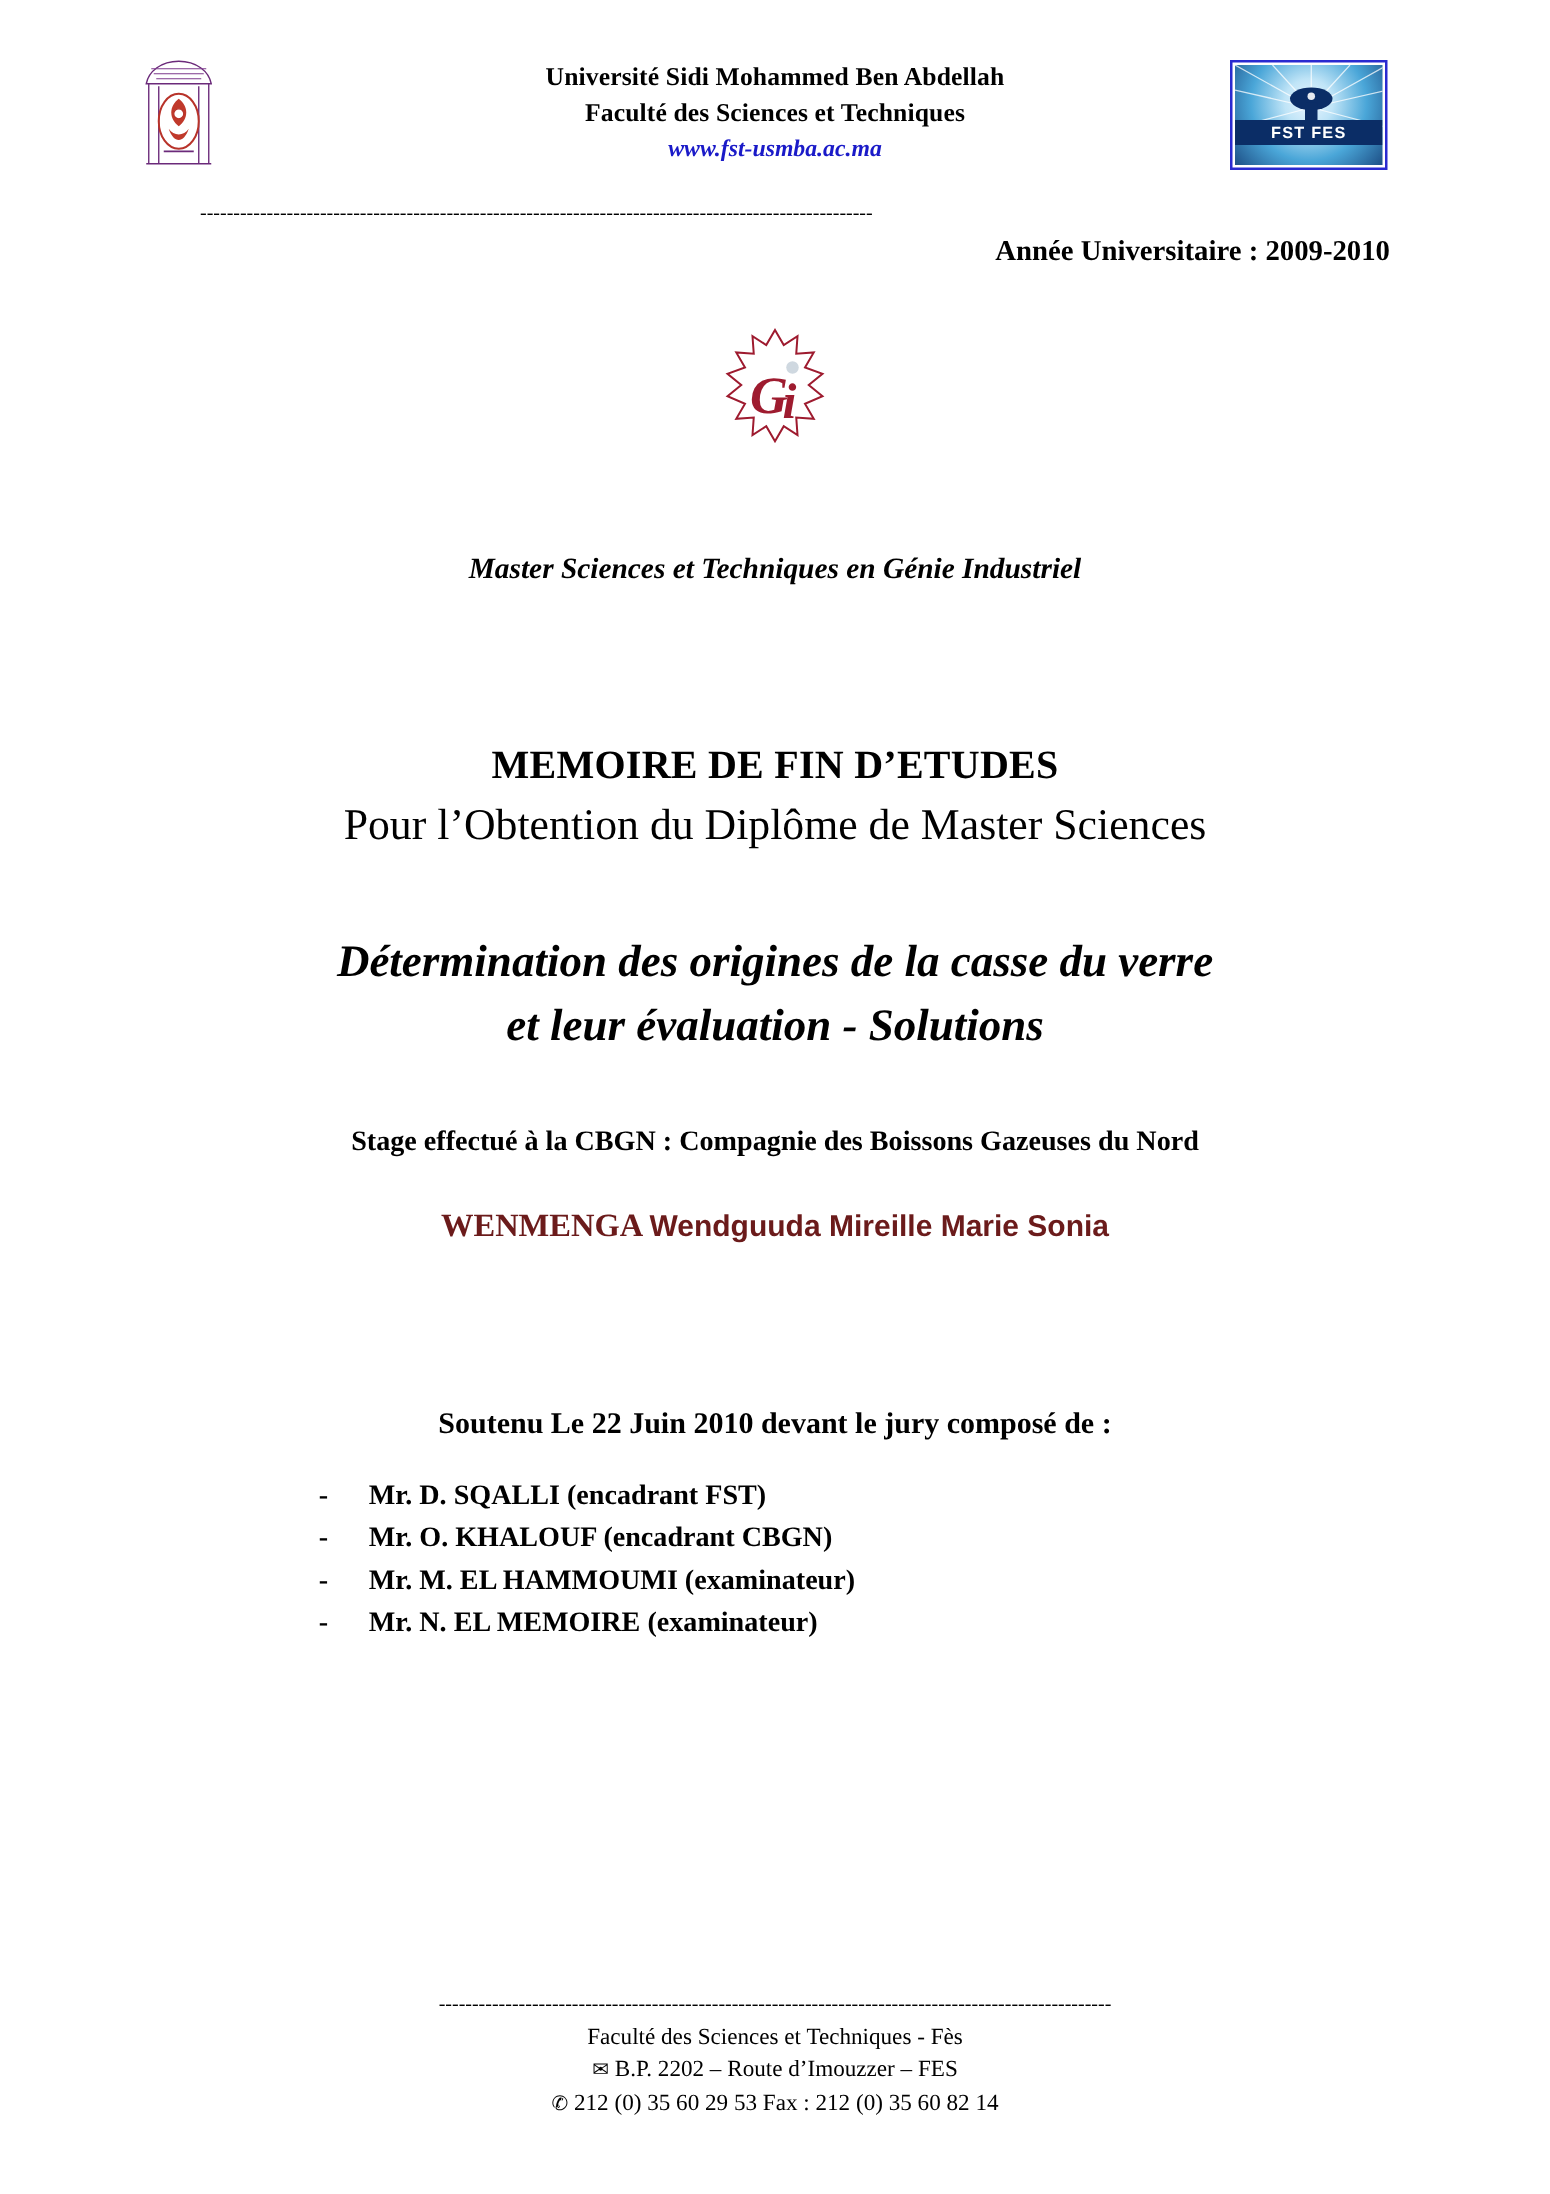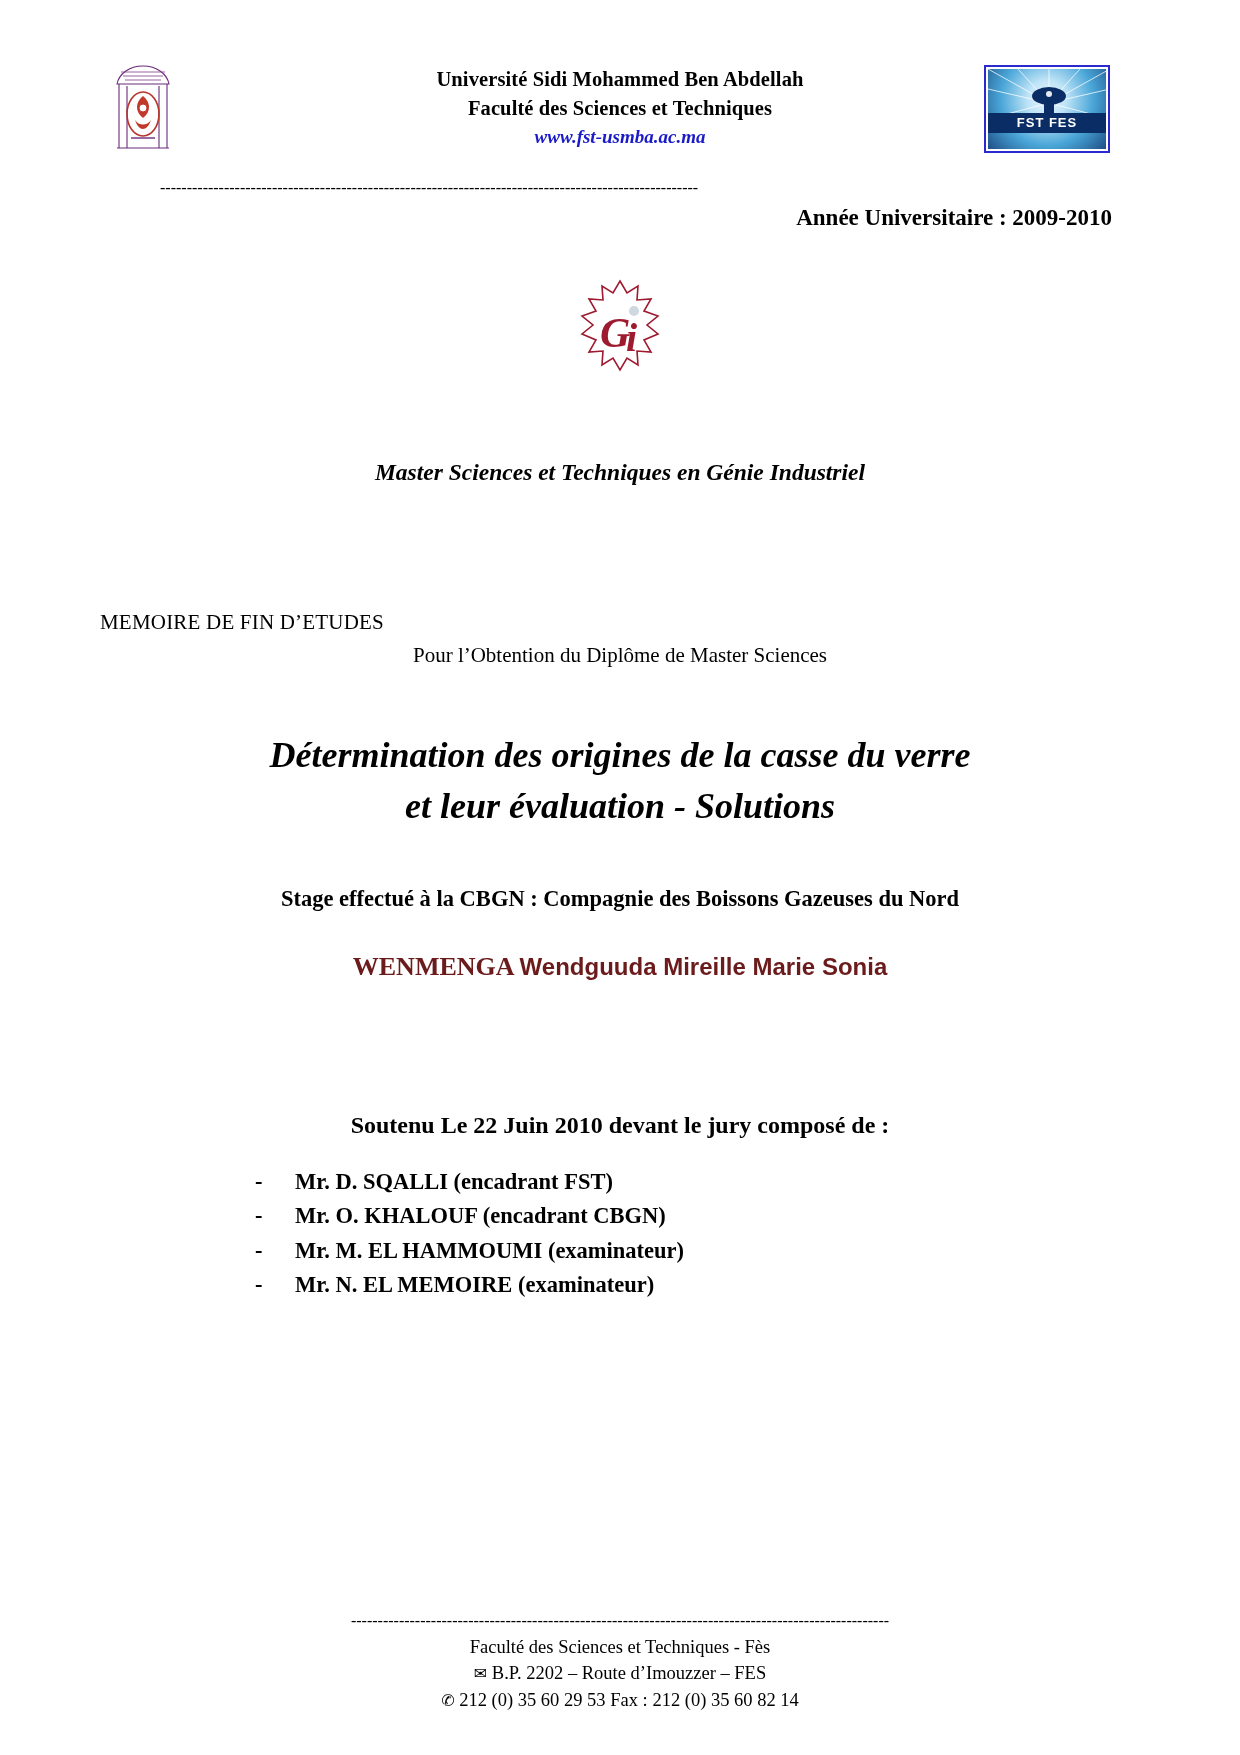--- a/index.html
+++ b/index.html
@@ -24,21 +24,20 @@
   }
 
   
   .header {
     position: relative;
     display: flex;
     align-items: flex-start;
     justify-content: center;
     padding-top: 48px;
     height: 108px;
-    margin-top: 17px;
   }
   .header-center {
     text-align: center;
     line-height: 1.42;
   }
   .header-line1, .header-line2 {
     font-weight: bold;
     font-size: 20.5px;
     letter-spacing: 0.1px;
   }
@@ -133,29 +132,29 @@
 
   
   .master-line {
     text-align: center;
     font-weight: bold;
     font-size: 23.5px;
     margin-top: 72px;
     font-style: italic;
   }
   .memoire {
-    text-align: left;
-    font-weight: normal;
-    font-size: 21px;
+    text-align: center;
+    font-weight: bold;
+    font-size: 32px;
     margin-top: 124px;
     letter-spacing: 0.2px;
   }
   .pour-l {
     text-align: center;
-    font-size: 21px;
+    font-size: 35px;
     margin-top: 7px;
     line-height: 1.33;
   }
   .title {
     text-align: center;
     font-weight: bold;
     font-style: italic;
     font-size: 36px;
     line-height: 1.42;
     margin-top: 60px;

